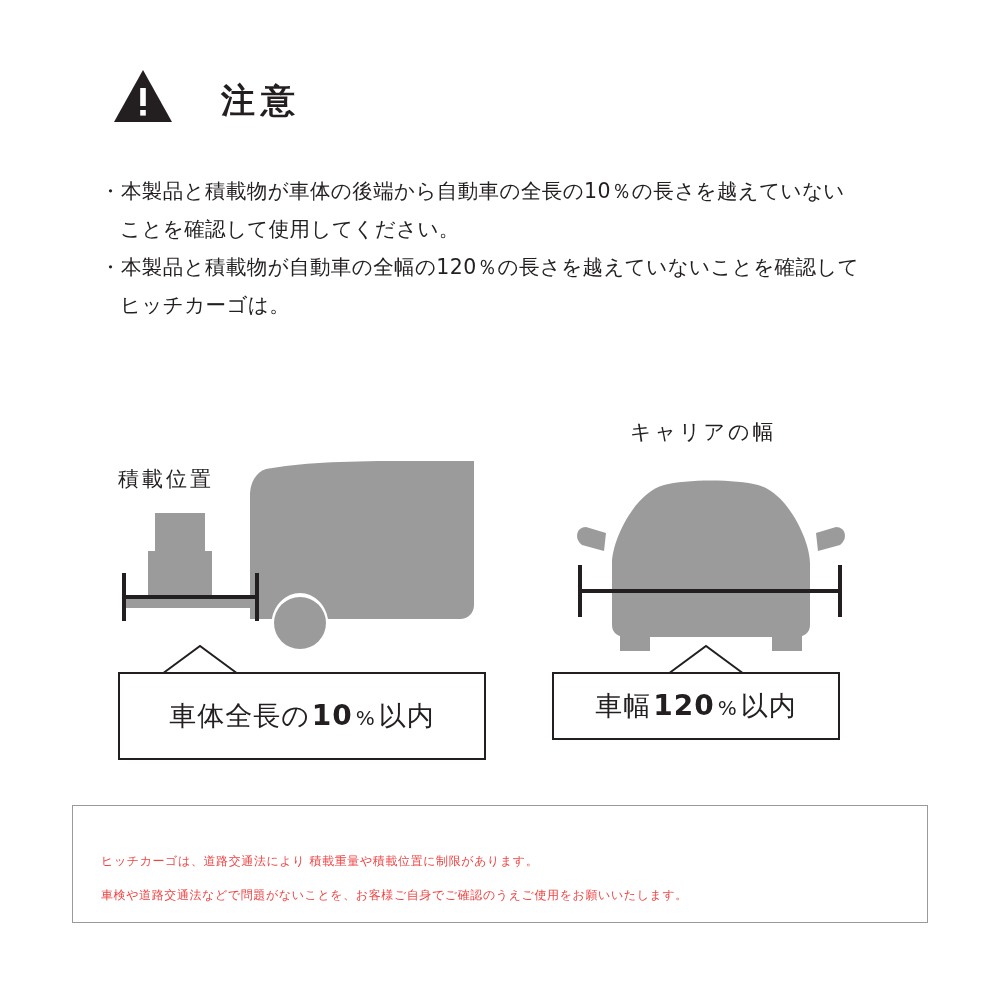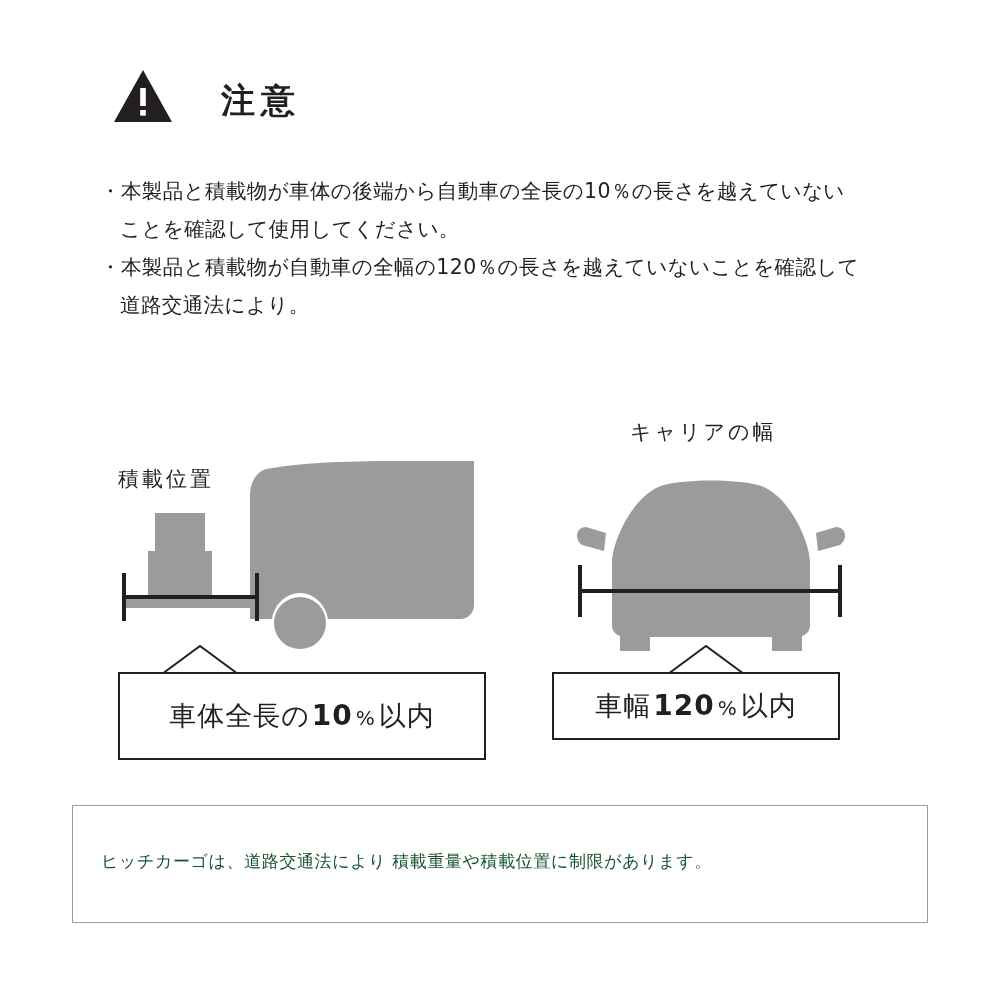--- a/index.html
+++ b/index.html
@@ -143,23 +143,23 @@
     position: absolute;
     left: 72px;
     top: 805px;
     width: 856px;
     height: 118px;
     border: 1px solid #9a9a9a;
     box-sizing: border-box;
     padding: 38px 0 0 28px;
   }
   .footer-line {
-    font-size: 17px;
+    font-size: 12px;
     line-height: 34px;
-    color: #14532d;
+    color: #ef4444;
     letter-spacing: 0.6px;
     white-space: nowrap;
   }
 </style>
 </head>
 <body>
 
 <div class="page">
 
   <div class="header">
@@ -170,21 +170,21 @@
         <rect x="27.2" y="42" width="5.6" height="5.6" fill="#ffffff"></rect>
       </svg>
     </div>
     <div class="header-title">注意</div>
   </div>
 
   <div class="bullets">
     <div class="bullet-line">・本製品と積載物が車体の後端から自動車の全長の10％の長さを越えていない</div>
     <div class="bullet-line indent">ことを確認して使用してください。</div>
     <div class="bullet-line">・本製品と積載物が自動車の全幅の120％の長さを越えていないことを確認して</div>
-    <div class="bullet-line indent">道路交通法により。</div>
+    <div class="bullet-line indent">ヒッチカーゴは。</div>
   </div>
 
   <div class="figures"></div>
 
   <div class="fig-label label-left">積載位置</div>
   <div class="fig-label label-right">キャリアの幅</div>
 
   <div class="truck-svg">
     <svg width="400" height="215" viewBox="0 0 400 215" aria-hidden="true">
 
@@ -249,15 +249,16 @@
     <div class="callout-text">
       <span class="pre">車幅</span>
       <span class="big">120</span>
       <span class="pct">%</span>
       <span class="post">以内</span>
     </div>
   </div>
 
   <div class="footer-note">
     <div class="footer-line">ヒッチカーゴは、道路交通法により 積載重量や積載位置に制限があります。</div>
+    <div class="footer-line">車検や道路交通法などで問題がないことを、お客様ご自身でご確認のうえご使用をお願いいたします。</div>
   </div>
 
 </div>
 
 </body></html>

